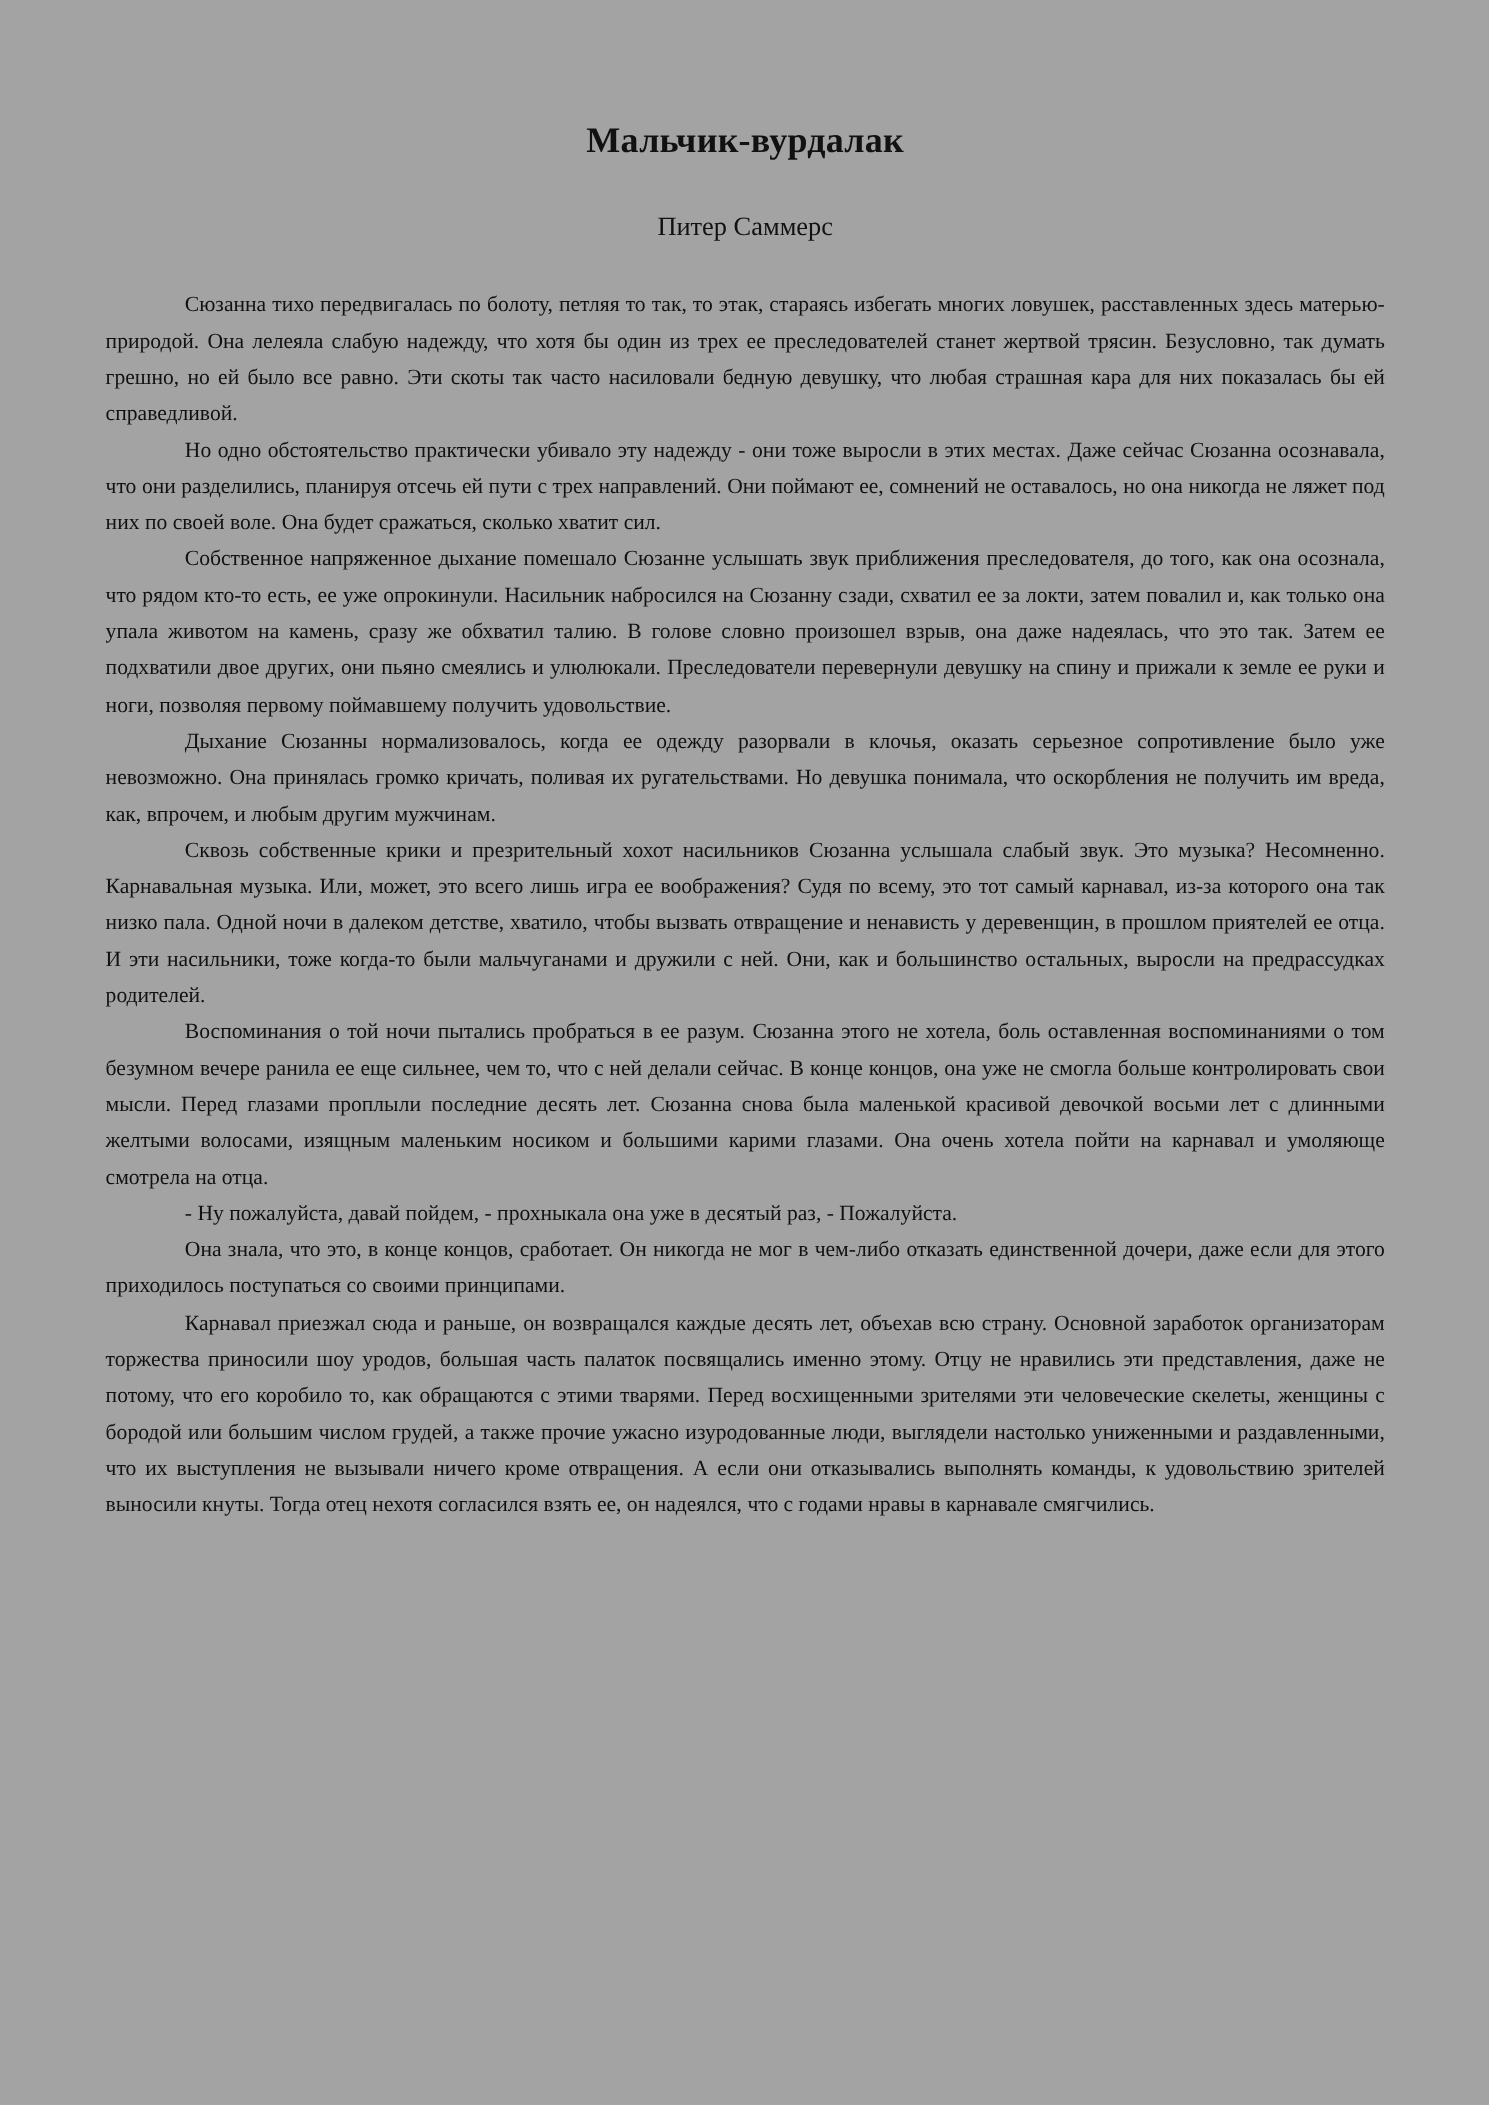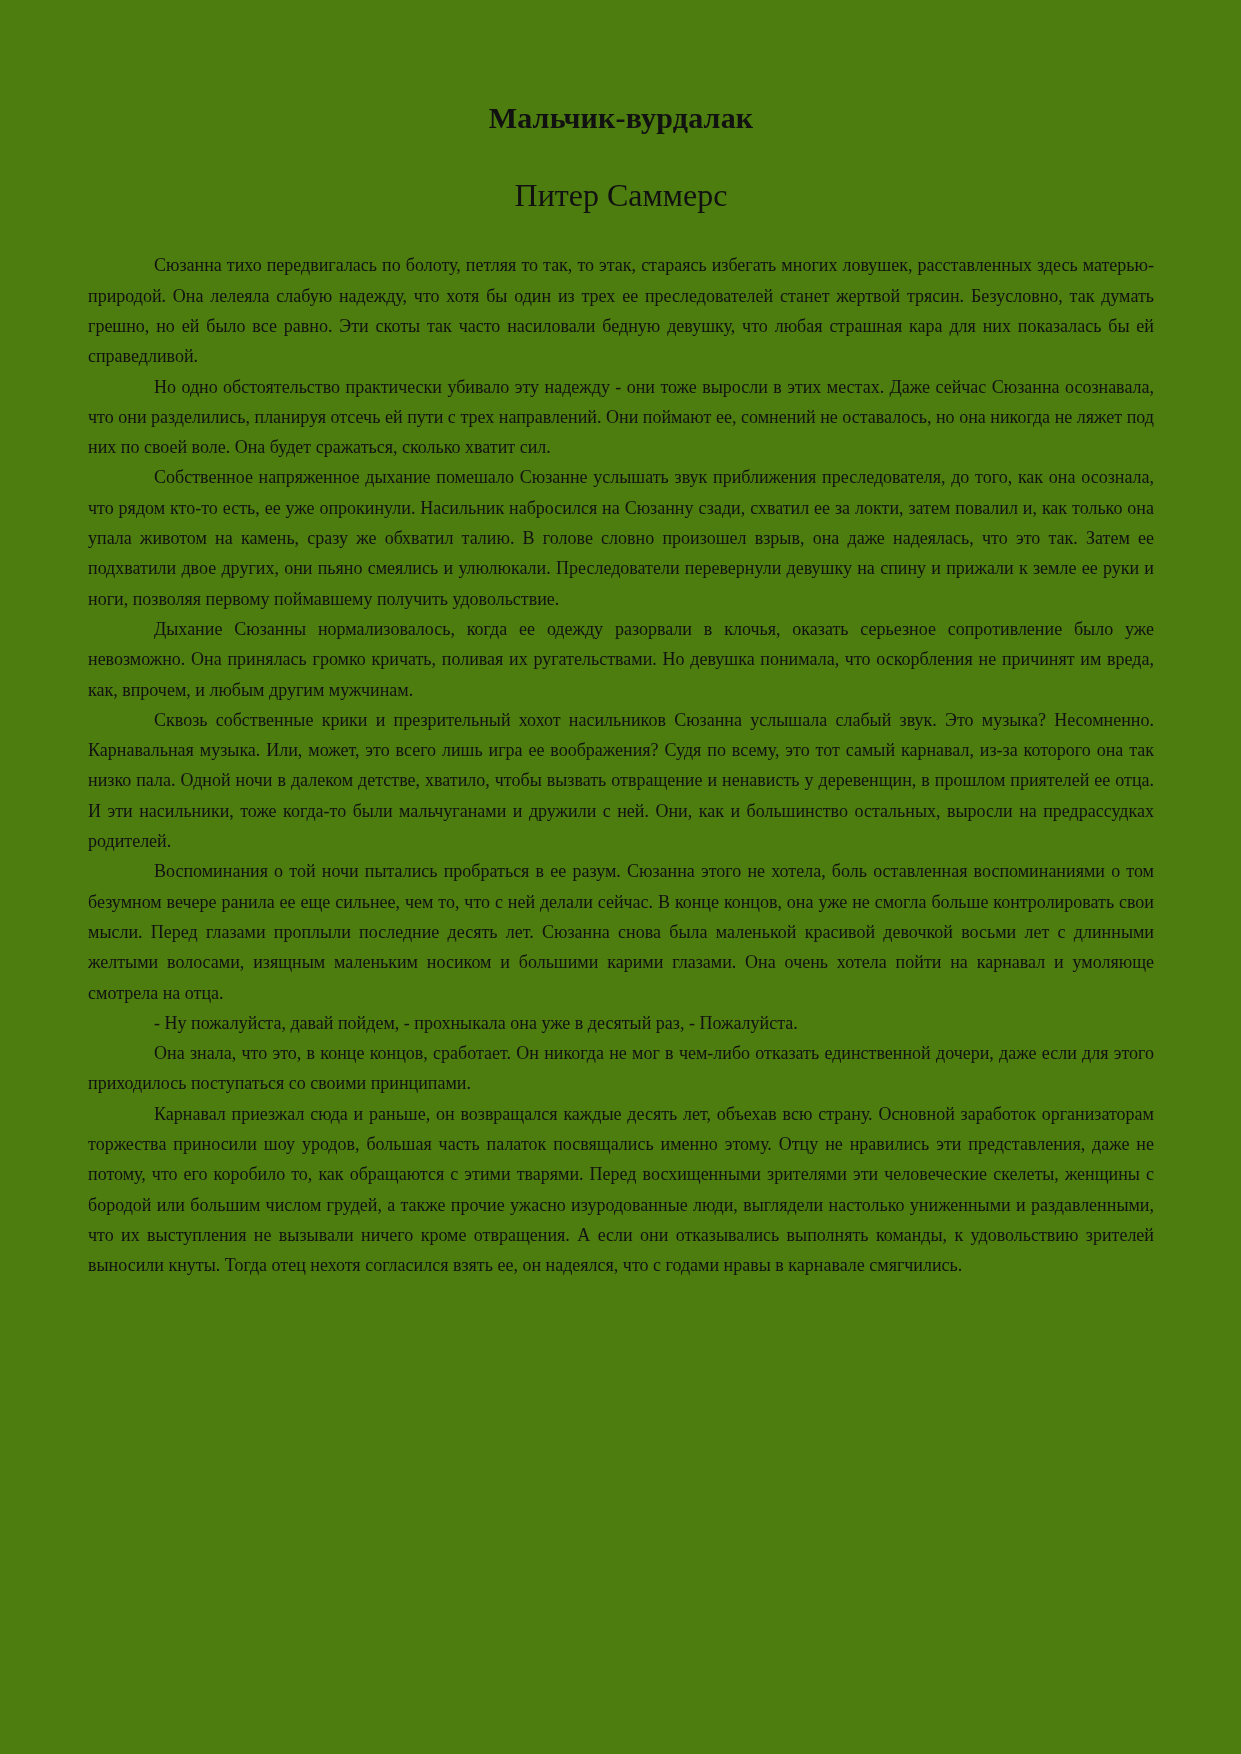--- a/index.html
+++ b/index.html
@@ -10,21 +10,21 @@
   }
   body {
     font-family: "Liberation Serif", "DejaVu Serif", serif;
     color: #111111;
   }
   .page {
     position: relative;
     width: 1241px;
     height: 1754px;
     margin: 0 auto;
-    background: #4d7c0f;
+    background: #a3a3a3;
     box-sizing: border-box;
     overflow: hidden;
   }
   .content {
     position: absolute;
     left: 88px;
     top: 0;
     width: 1066px;
   }
   .doc-title {
@@ -33,21 +33,21 @@
     text-align: center;
     font-size: 30px;
     font-weight: bold;
     letter-spacing: 0.2px;
     line-height: 1.2;
   }
   .doc-author {
     margin: 0;
     padding-top: 40px;
     text-align: center;
-    font-size: 32px;
+    font-size: 22px;
     font-weight: normal;
     line-height: 1.2;
   }
   .body-text {
     padding-top: 36px;
   }
   .para {
     margin: 0;
     font-size: 18px;
     line-height: 30.3px;
@@ -67,21 +67,21 @@
   <div class="content">
 
     <h1 class="doc-title">Мальчик-вурдалак</h1>
 
     <p class="doc-author">Питер Саммерс</p>
 
     <div class="body-text">
       <p class="para">Сюзанна тихо передвигалась по болоту, петляя то так, то этак, стараясь избегать многих ловушек, расставленных здесь матерью-природой. Она лелеяла слабую надежду, что хотя бы один из трех ее преследователей станет жертвой трясин. Безусловно, так думать грешно, но ей было все равно. Эти скоты так часто насиловали бедную девушку, что любая страшная кара  для них  показалась бы ей справедливой.</p>
       <p class="para">Но одно обстоятельство практически убивало эту надежду - они тоже выросли в этих местах.  Даже сейчас Сюзанна осознавала, что они разделились, планируя отсечь ей пути с трех направлений. Они поймают ее, сомнений не оставалось, но она никогда не ляжет под них по своей воле.  Она будет сражаться, сколько хватит сил.</p>
       <p class="para">Собственное напряженное дыхание помешало Сюзанне услышать звук приближения преследователя, до того, как она осознала, что рядом кто-то есть, ее уже опрокинули. Насильник набросился на Сюзанну сзади, схватил ее за локти, затем повалил и, как только она упала животом на камень, сразу же обхватил талию. В голове словно произошел взрыв, она даже надеялась, что это так. Затем ее подхватили двое других, они пьяно смеялись и улюлюкали. Преследователи перевернули девушку на спину и прижали к земле ее руки и ноги, позволяя первому поймавшему получить удовольствие.</p>
-      <p class="para">Дыхание Сюзанны нормализовалось, когда ее одежду разорвали в клочья, оказать серьезное сопротивление было уже невозможно. Она принялась громко кричать, поливая их ругательствами.   Но девушка понимала, что оскорбления не причинят им вреда, как, впрочем, и любым другим мужчинам.</p>
+      <p class="para">Дыхание Сюзанны нормализовалось, когда ее одежду разорвали в клочья, оказать серьезное сопротивление было уже невозможно. Она принялась громко кричать, поливая их ругательствами.   Но девушка понимала, что оскорбления не получить им вреда, как, впрочем, и любым другим мужчинам.</p>
       <p class="para">Сквозь собственные крики и презрительный хохот насильников Сюзанна услышала слабый звук. Это музыка? Несомненно. Карнавальная музыка. Или, может, это всего лишь игра ее воображения? Судя по всему, это тот самый карнавал, из-за которого она так низко пала. Одной ночи в далеком детстве, хватило, чтобы  вызвать отвращение и ненависть у деревенщин, в прошлом приятелей ее отца.  И эти насильники, тоже когда-то были мальчуганами и  дружили с ней. Они, как и большинство остальных, выросли на предрассудках родителей.</p>
       <p class="para">Воспоминания о той ночи пытались пробраться в ее разум. Сюзанна этого не хотела, боль оставленная воспоминаниями о том безумном вечере ранила ее еще сильнее, чем то, что с ней делали сейчас. В конце концов, она уже не смогла больше контролировать свои мысли. Перед глазами проплыли последние десять лет. Сюзанна снова была маленькой красивой девочкой восьми лет с длинными желтыми волосами, изящным маленьким носиком и большими карими глазами. Она очень хотела пойти на карнавал и умоляюще смотрела на отца.</p>
       <p class="para">- Ну пожалуйста, давай пойдем, - прохныкала она уже в десятый раз, - Пожалуйста.</p>
       <p class="para">Она знала, что это, в конце концов, сработает. Он никогда не мог в чем-либо отказать единственной дочери, даже если для этого приходилось поступаться со своими принципами.</p>
       <p class="para">Карнавал приезжал сюда и раньше, он возвращался каждые десять лет, объехав  всю страну. Основной заработок организаторам торжества приносили шоу уродов, большая часть палаток посвящались именно этому. Отцу не нравились эти представления, даже не потому, что его коробило то, как обращаются с этими тварями. Перед восхищенными зрителями эти человеческие скелеты, женщины с бородой или большим числом грудей, а также прочие ужасно изуродованные люди, выглядели настолько униженными и раздавленными, что их выступления не вызывали ничего кроме отвращения. А если они отказывались выполнять команды, к удовольствию зрителей  выносили кнуты. Тогда отец нехотя согласился взять ее, он надеялся, что с годами нравы в карнавале смягчились.</p>
     </div>
 
   </div>
 </div>
 

